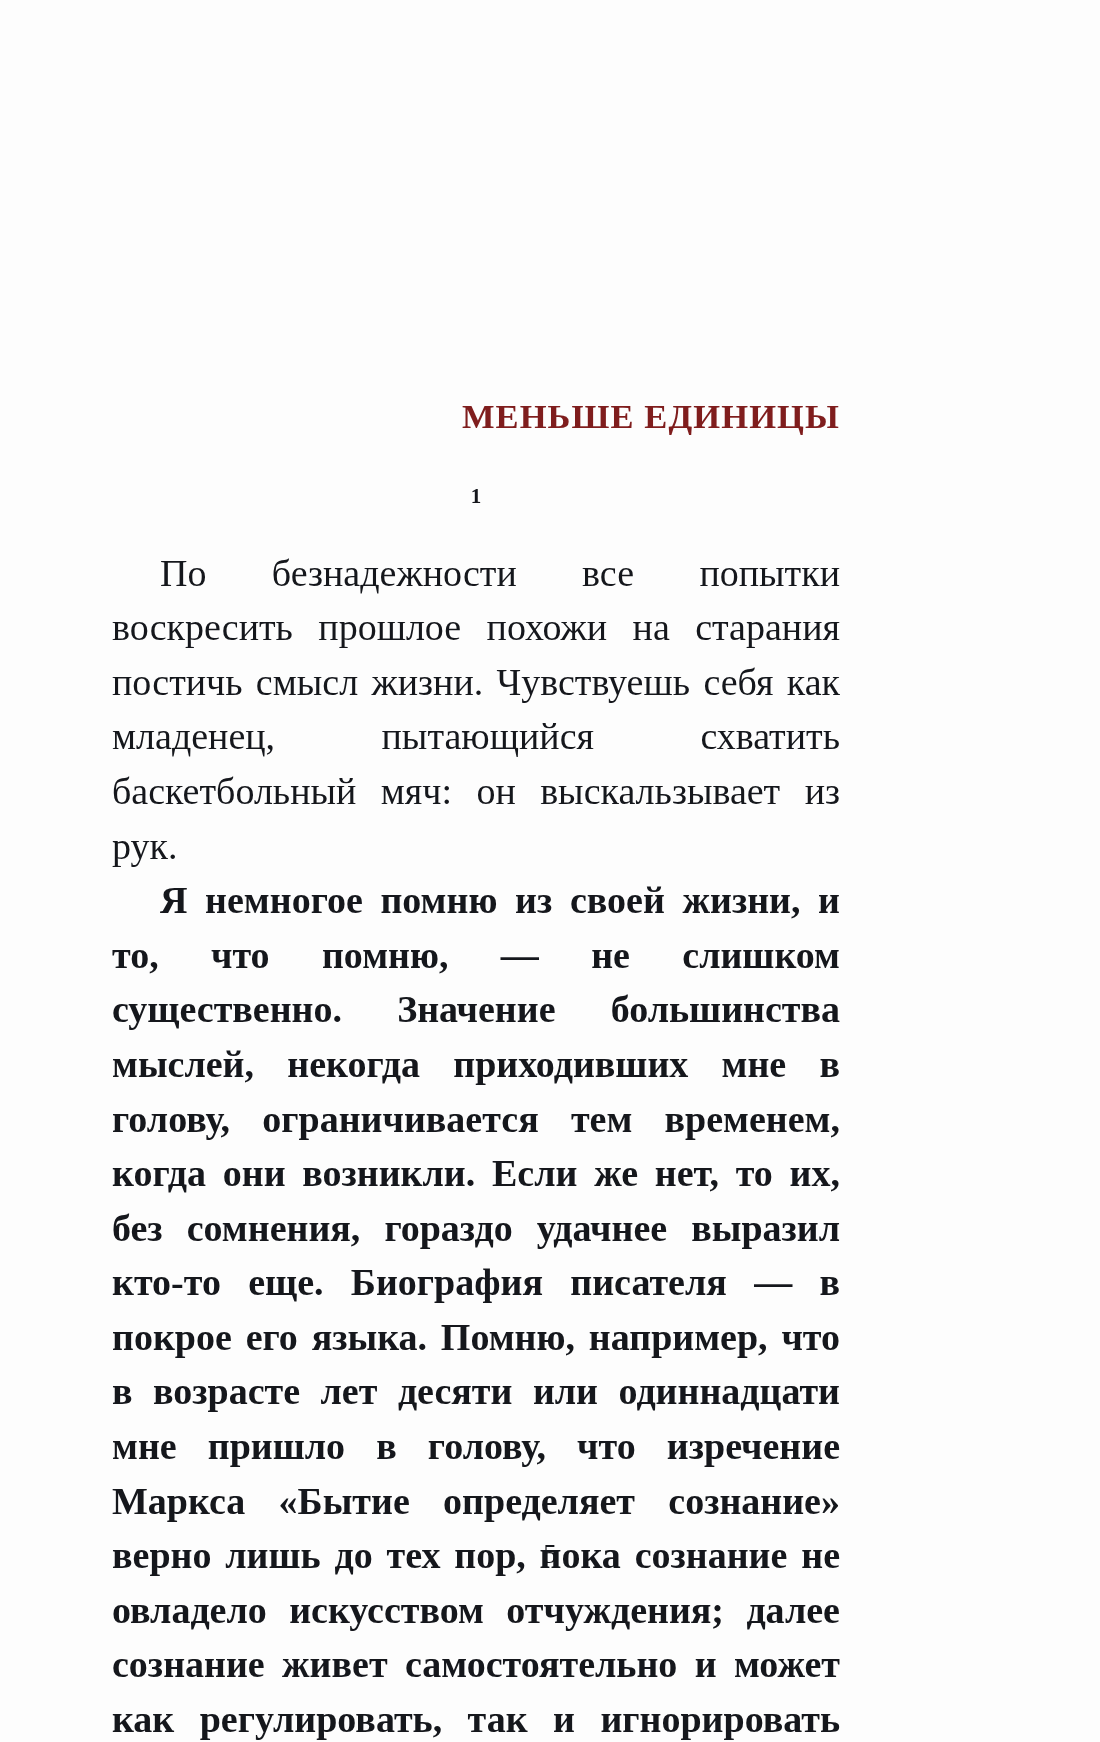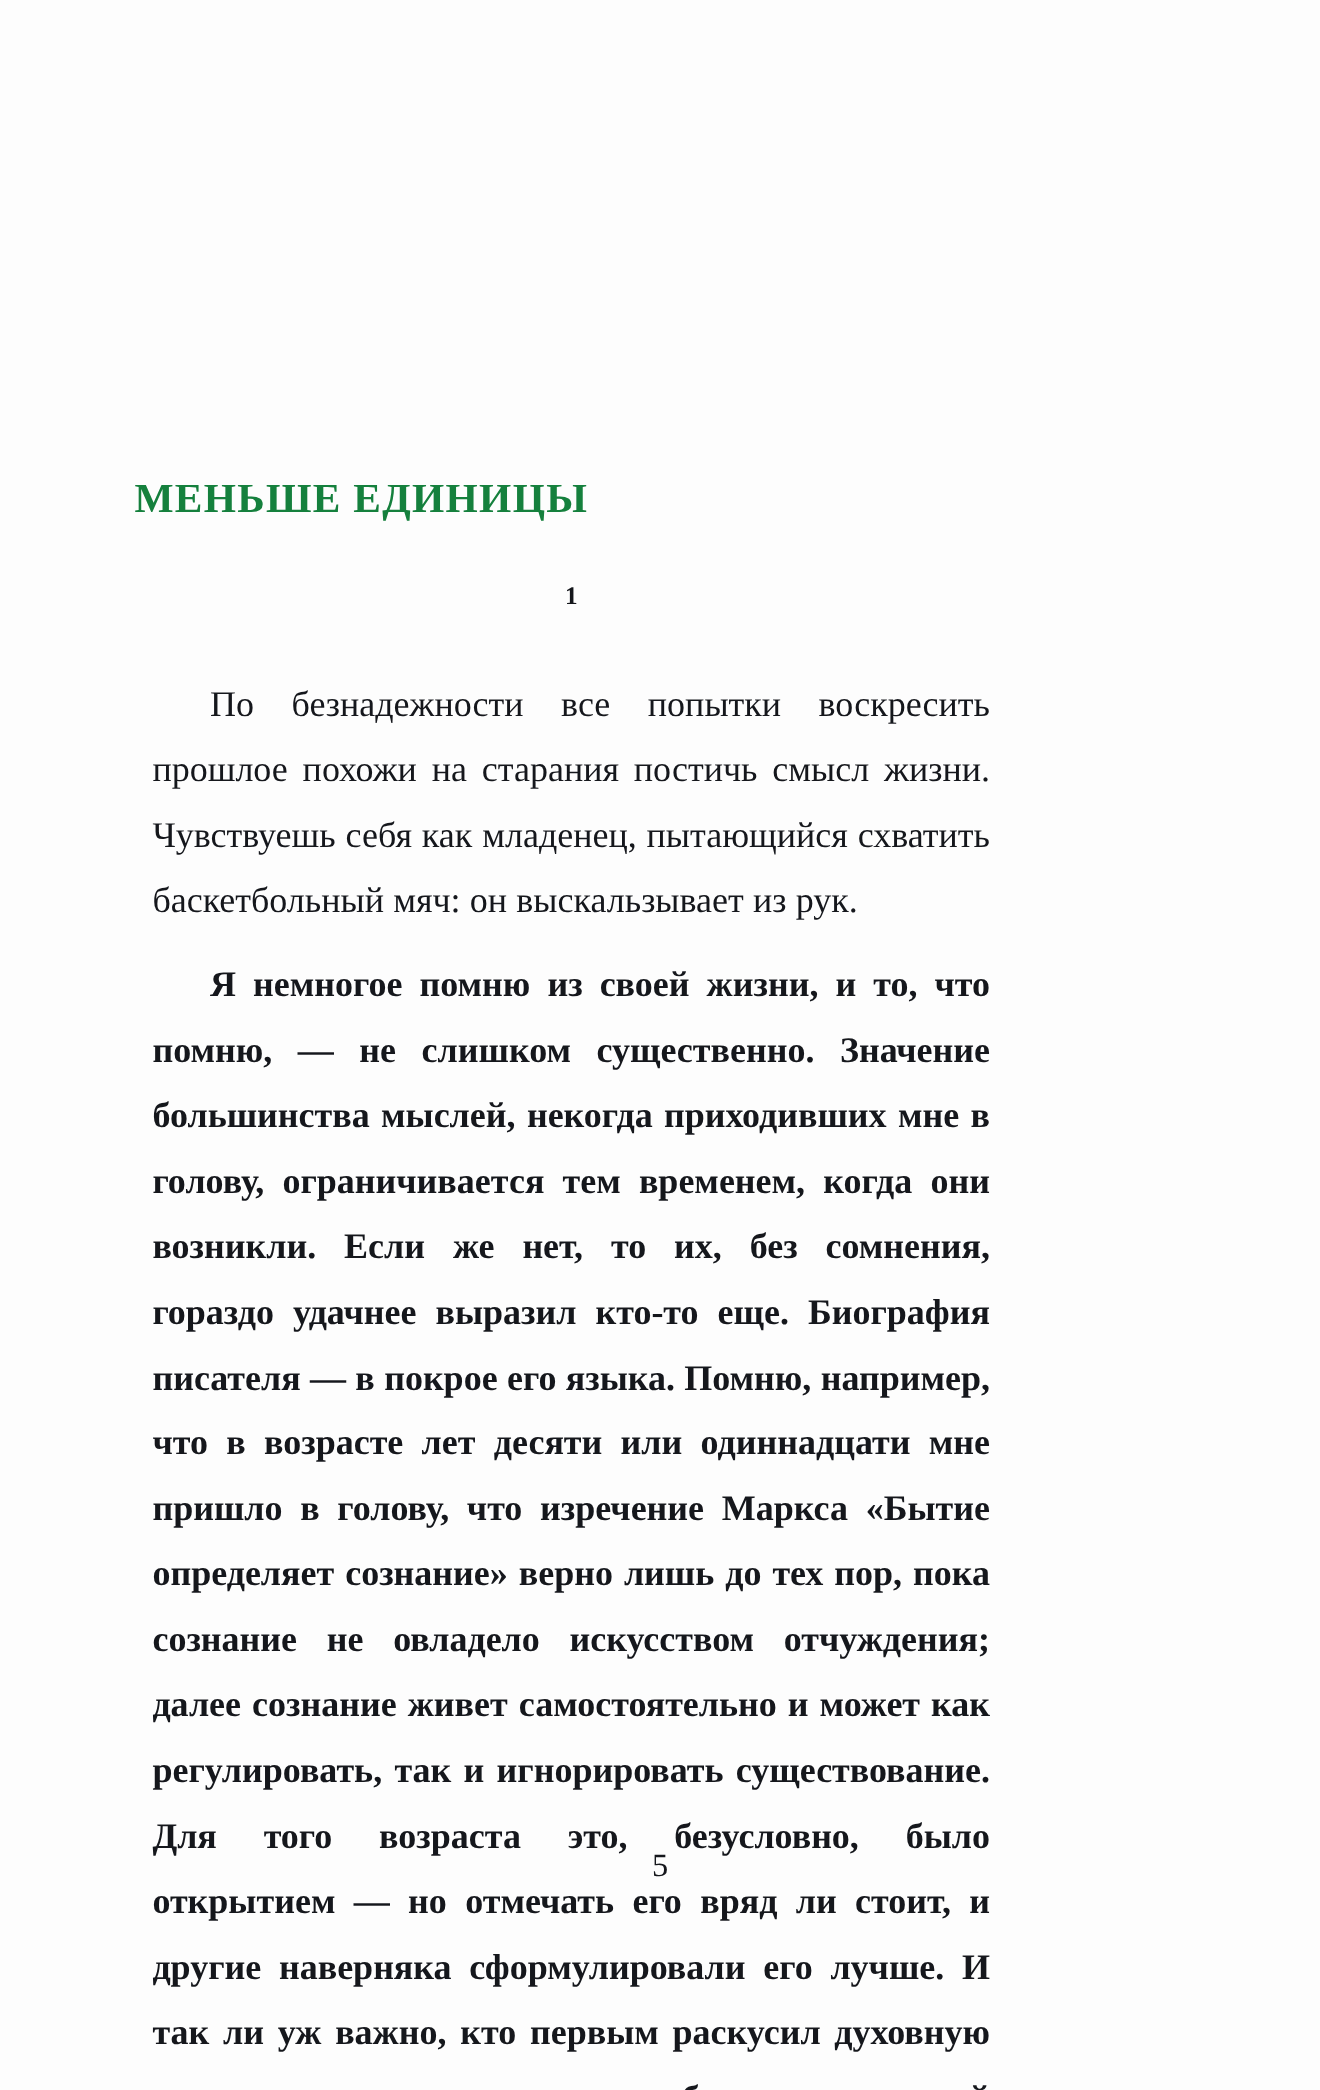--- a/index.html
+++ b/index.html
@@ -19,45 +19,45 @@
   }
   .content {
     position: absolute;
     left: 112px;
     top: 0;
     width: 728px;
   }
   .chapter-title {
     margin: 0;
     padding-top: 396px;
-    text-align: left;
+    text-align: right;
     font-size: 34.5px;
     font-weight: bold;
     letter-spacing: 1.1px;
     line-height: 1.2;
-    color: #15803d;
+    color: #7f1d1d;
   }
   .section-number {
     margin: 0;
     padding-top: 47px;
     text-align: center;
     font-size: 21px;
     font-weight: bold;
     line-height: 1.2;
     color: #14161b;
   }
   .body-text {
     margin: 0;
     padding-top: 36px;
   }
   .body-text p {
-    margin: 15px;
+    margin: 0;
     text-align: justify;
     text-align-last: left;
-    font-size: 30px;
+    font-size: 38px;
     line-height: 54.6px;
     text-indent: 48px;
     hyphens: manual;
     word-spacing: 0.2px;
     color: #15171c;
   }
   .body-text p.last-line-full {
     text-align-last: justify;
     font-weight: bold;
   }

